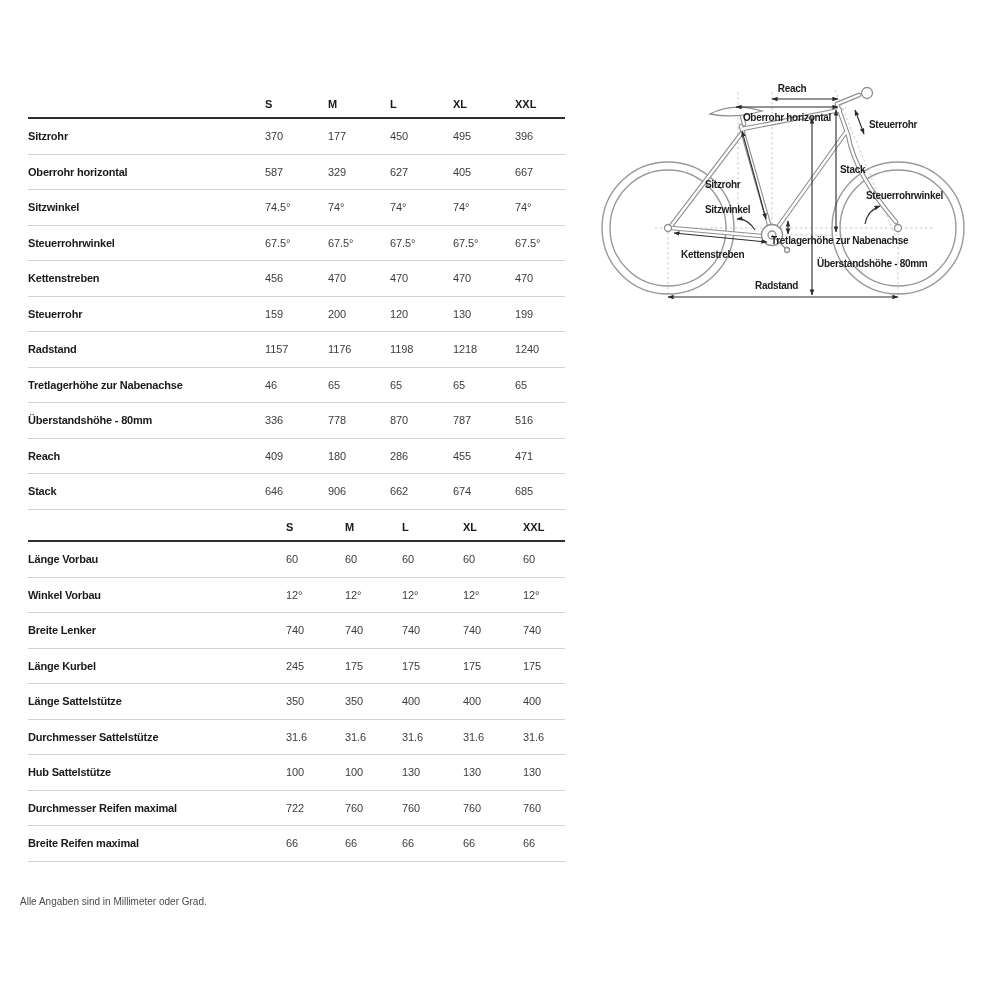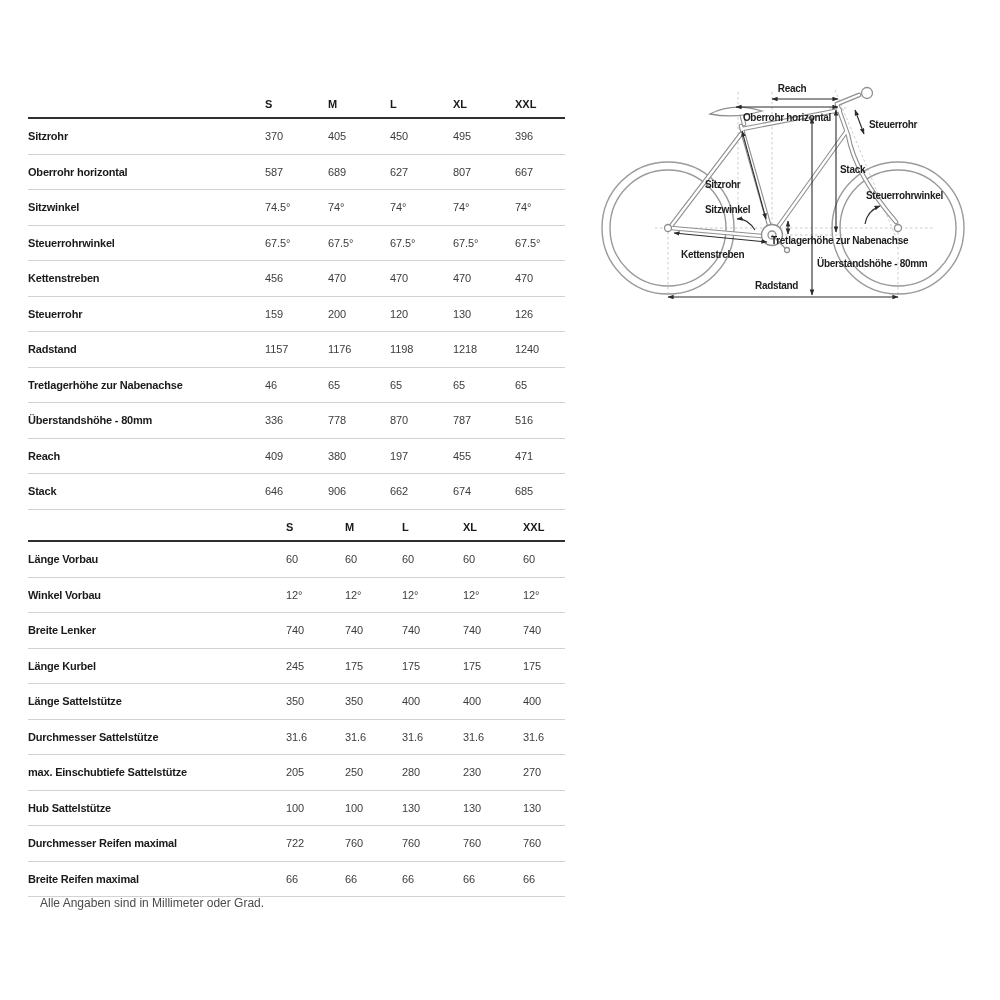--- a/index.html
+++ b/index.html
@@ -16,21 +16,21 @@
   #components-table .t-row{grid-template-columns:258px 59px 57px 61px 60px auto;}
   .t-head{border-bottom:2px solid #2f2f2f;height:31px;align-items:end;
           padding-bottom:7px;box-sizing:border-box;}
   #components-table .t-head{height:30px;}
   .row-label{font-size:11px;font-weight:700;letter-spacing:-0.2px;color:#1a1a1a;}
   .cell-value{font-size:11px;color:#3c3c3c;letter-spacing:-0.1px;}
   .col-header{font-size:11px;font-weight:700;color:#1a1a1a;letter-spacing:0;}
   #geometry-table .col-header{font-weight:600;}
 
   
-  .footnote{position:absolute;left:40px;top:896px;font-size:12px;color:#4a4a4a;}
+  .footnote{position:absolute;left:20px;top:896px;font-size:10px;color:#4a4a4a;}
 
   
   .diagram{position:absolute;left:595px;top:72px;width:400px;height:235px;}
   .tube-outer{stroke:#8f8f8f;stroke-width:4.6;fill:none;stroke-linecap:round;}
   .tube-inner{stroke:#ffffff;stroke-width:2.4;fill:none;stroke-linecap:round;}
   .wheel{stroke:#9a9a9a;stroke-width:1.4;fill:none;}
   .part{stroke:#8f8f8f;stroke-width:1.3;fill:#ffffff;}
   .construct{stroke:#bdbdbd;stroke-width:0.8;stroke-dasharray:2.5 2.5;fill:none;}
   .dim{stroke:#2b2b2b;stroke-width:1.1;fill:none;}
   .dlabel{font-family:"Liberation Sans","DejaVu Sans",sans-serif;font-size:10px;
@@ -44,31 +44,31 @@
       <div class="row-label"></div>
       <div class="col-header">S</div>
       <div class="col-header">M</div>
       <div class="col-header">L</div>
       <div class="col-header">XL</div>
       <div class="col-header">XXL</div>
     </div>
     <div class="t-row">
       <div class="row-label">Sitzrohr</div>
       <div class="cell-value">370</div>
-      <div class="cell-value">405</div>
+      <div class="cell-value">177</div>
       <div class="cell-value">450</div>
       <div class="cell-value">495</div>
       <div class="cell-value">396</div>
     </div>
     <div class="t-row">
       <div class="row-label">Oberrohr horizontal</div>
       <div class="cell-value">587</div>
-      <div class="cell-value">689</div>
+      <div class="cell-value">329</div>
       <div class="cell-value">627</div>
-      <div class="cell-value">807</div>
+      <div class="cell-value">405</div>
       <div class="cell-value">667</div>
     </div>
     <div class="t-row">
       <div class="row-label">Sitzwinkel</div>
       <div class="cell-value">74.5°</div>
       <div class="cell-value">74°</div>
       <div class="cell-value">74°</div>
       <div class="cell-value">74°</div>
       <div class="cell-value">74°</div>
     </div>
@@ -87,21 +87,21 @@
       <div class="cell-value">470</div>
       <div class="cell-value">470</div>
       <div class="cell-value">470</div>
     </div>
     <div class="t-row">
       <div class="row-label">Steuerrohr</div>
       <div class="cell-value">159</div>
       <div class="cell-value">200</div>
       <div class="cell-value">120</div>
       <div class="cell-value">130</div>
-      <div class="cell-value">126</div>
+      <div class="cell-value">199</div>
     </div>
     <div class="t-row">
       <div class="row-label">Radstand</div>
       <div class="cell-value">1157</div>
       <div class="cell-value">1176</div>
       <div class="cell-value">1198</div>
       <div class="cell-value">1218</div>
       <div class="cell-value">1240</div>
     </div>
     <div class="t-row">
@@ -116,22 +116,22 @@
       <div class="row-label">Überstandshöhe - 80mm</div>
       <div class="cell-value">336</div>
       <div class="cell-value">778</div>
       <div class="cell-value">870</div>
       <div class="cell-value">787</div>
       <div class="cell-value">516</div>
     </div>
     <div class="t-row">
       <div class="row-label">Reach</div>
       <div class="cell-value">409</div>
-      <div class="cell-value">380</div>
-      <div class="cell-value">197</div>
+      <div class="cell-value">180</div>
+      <div class="cell-value">286</div>
       <div class="cell-value">455</div>
       <div class="cell-value">471</div>
     </div>
     <div class="t-row">
       <div class="row-label">Stack</div>
       <div class="cell-value">646</div>
       <div class="cell-value">906</div>
       <div class="cell-value">662</div>
       <div class="cell-value">674</div>
       <div class="cell-value">685</div>
@@ -186,28 +186,20 @@
       <div class="cell-value">400</div>
       <div class="cell-value">400</div>
     </div>
     <div class="t-row">
       <div class="row-label">Durchmesser Sattelstütze</div>
       <div class="cell-value">31.6</div>
       <div class="cell-value">31.6</div>
       <div class="cell-value">31.6</div>
       <div class="cell-value">31.6</div>
       <div class="cell-value">31.6</div>
-    </div>
-    <div class="t-row">
-      <div class="row-label">max. Einschubtiefe Sattelstütze</div>
-      <div class="cell-value">205</div>
-      <div class="cell-value">250</div>
-      <div class="cell-value">280</div>
-      <div class="cell-value">230</div>
-      <div class="cell-value">270</div>
     </div>
     <div class="t-row">
       <div class="row-label">Hub Sattelstütze</div>
       <div class="cell-value">100</div>
       <div class="cell-value">100</div>
       <div class="cell-value">130</div>
       <div class="cell-value">130</div>
       <div class="cell-value">130</div>
     </div>
     <div class="t-row">

